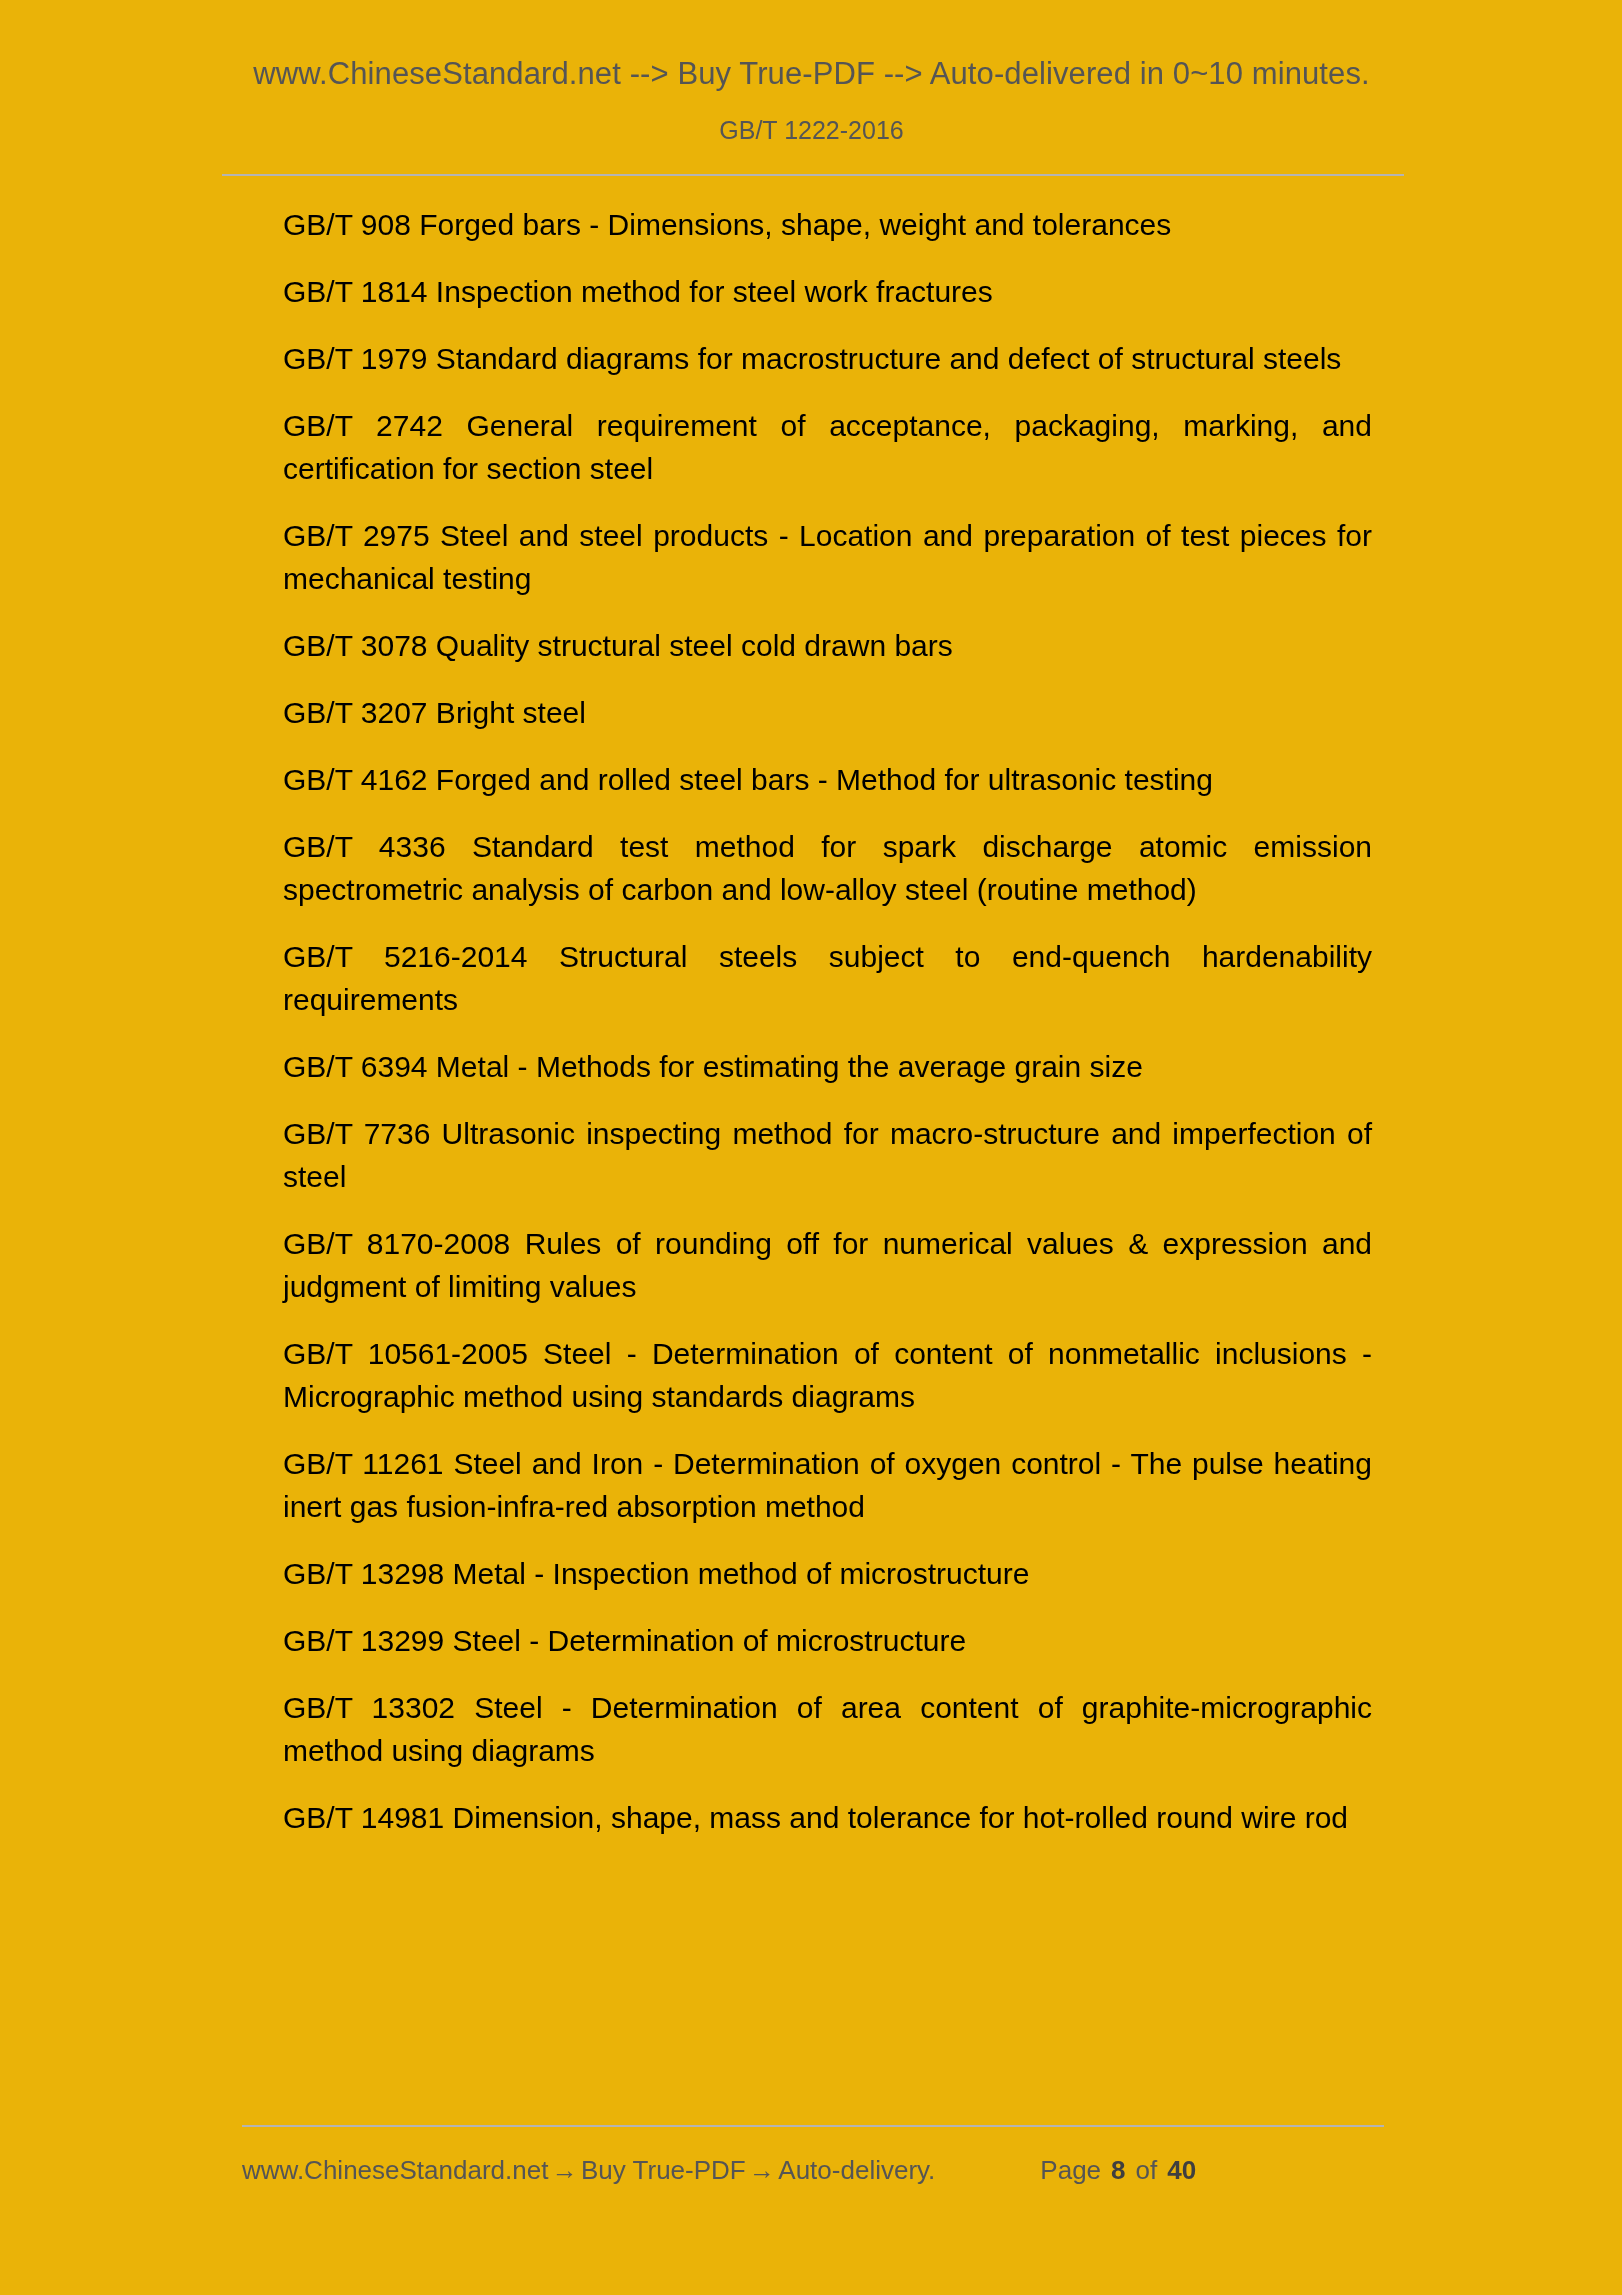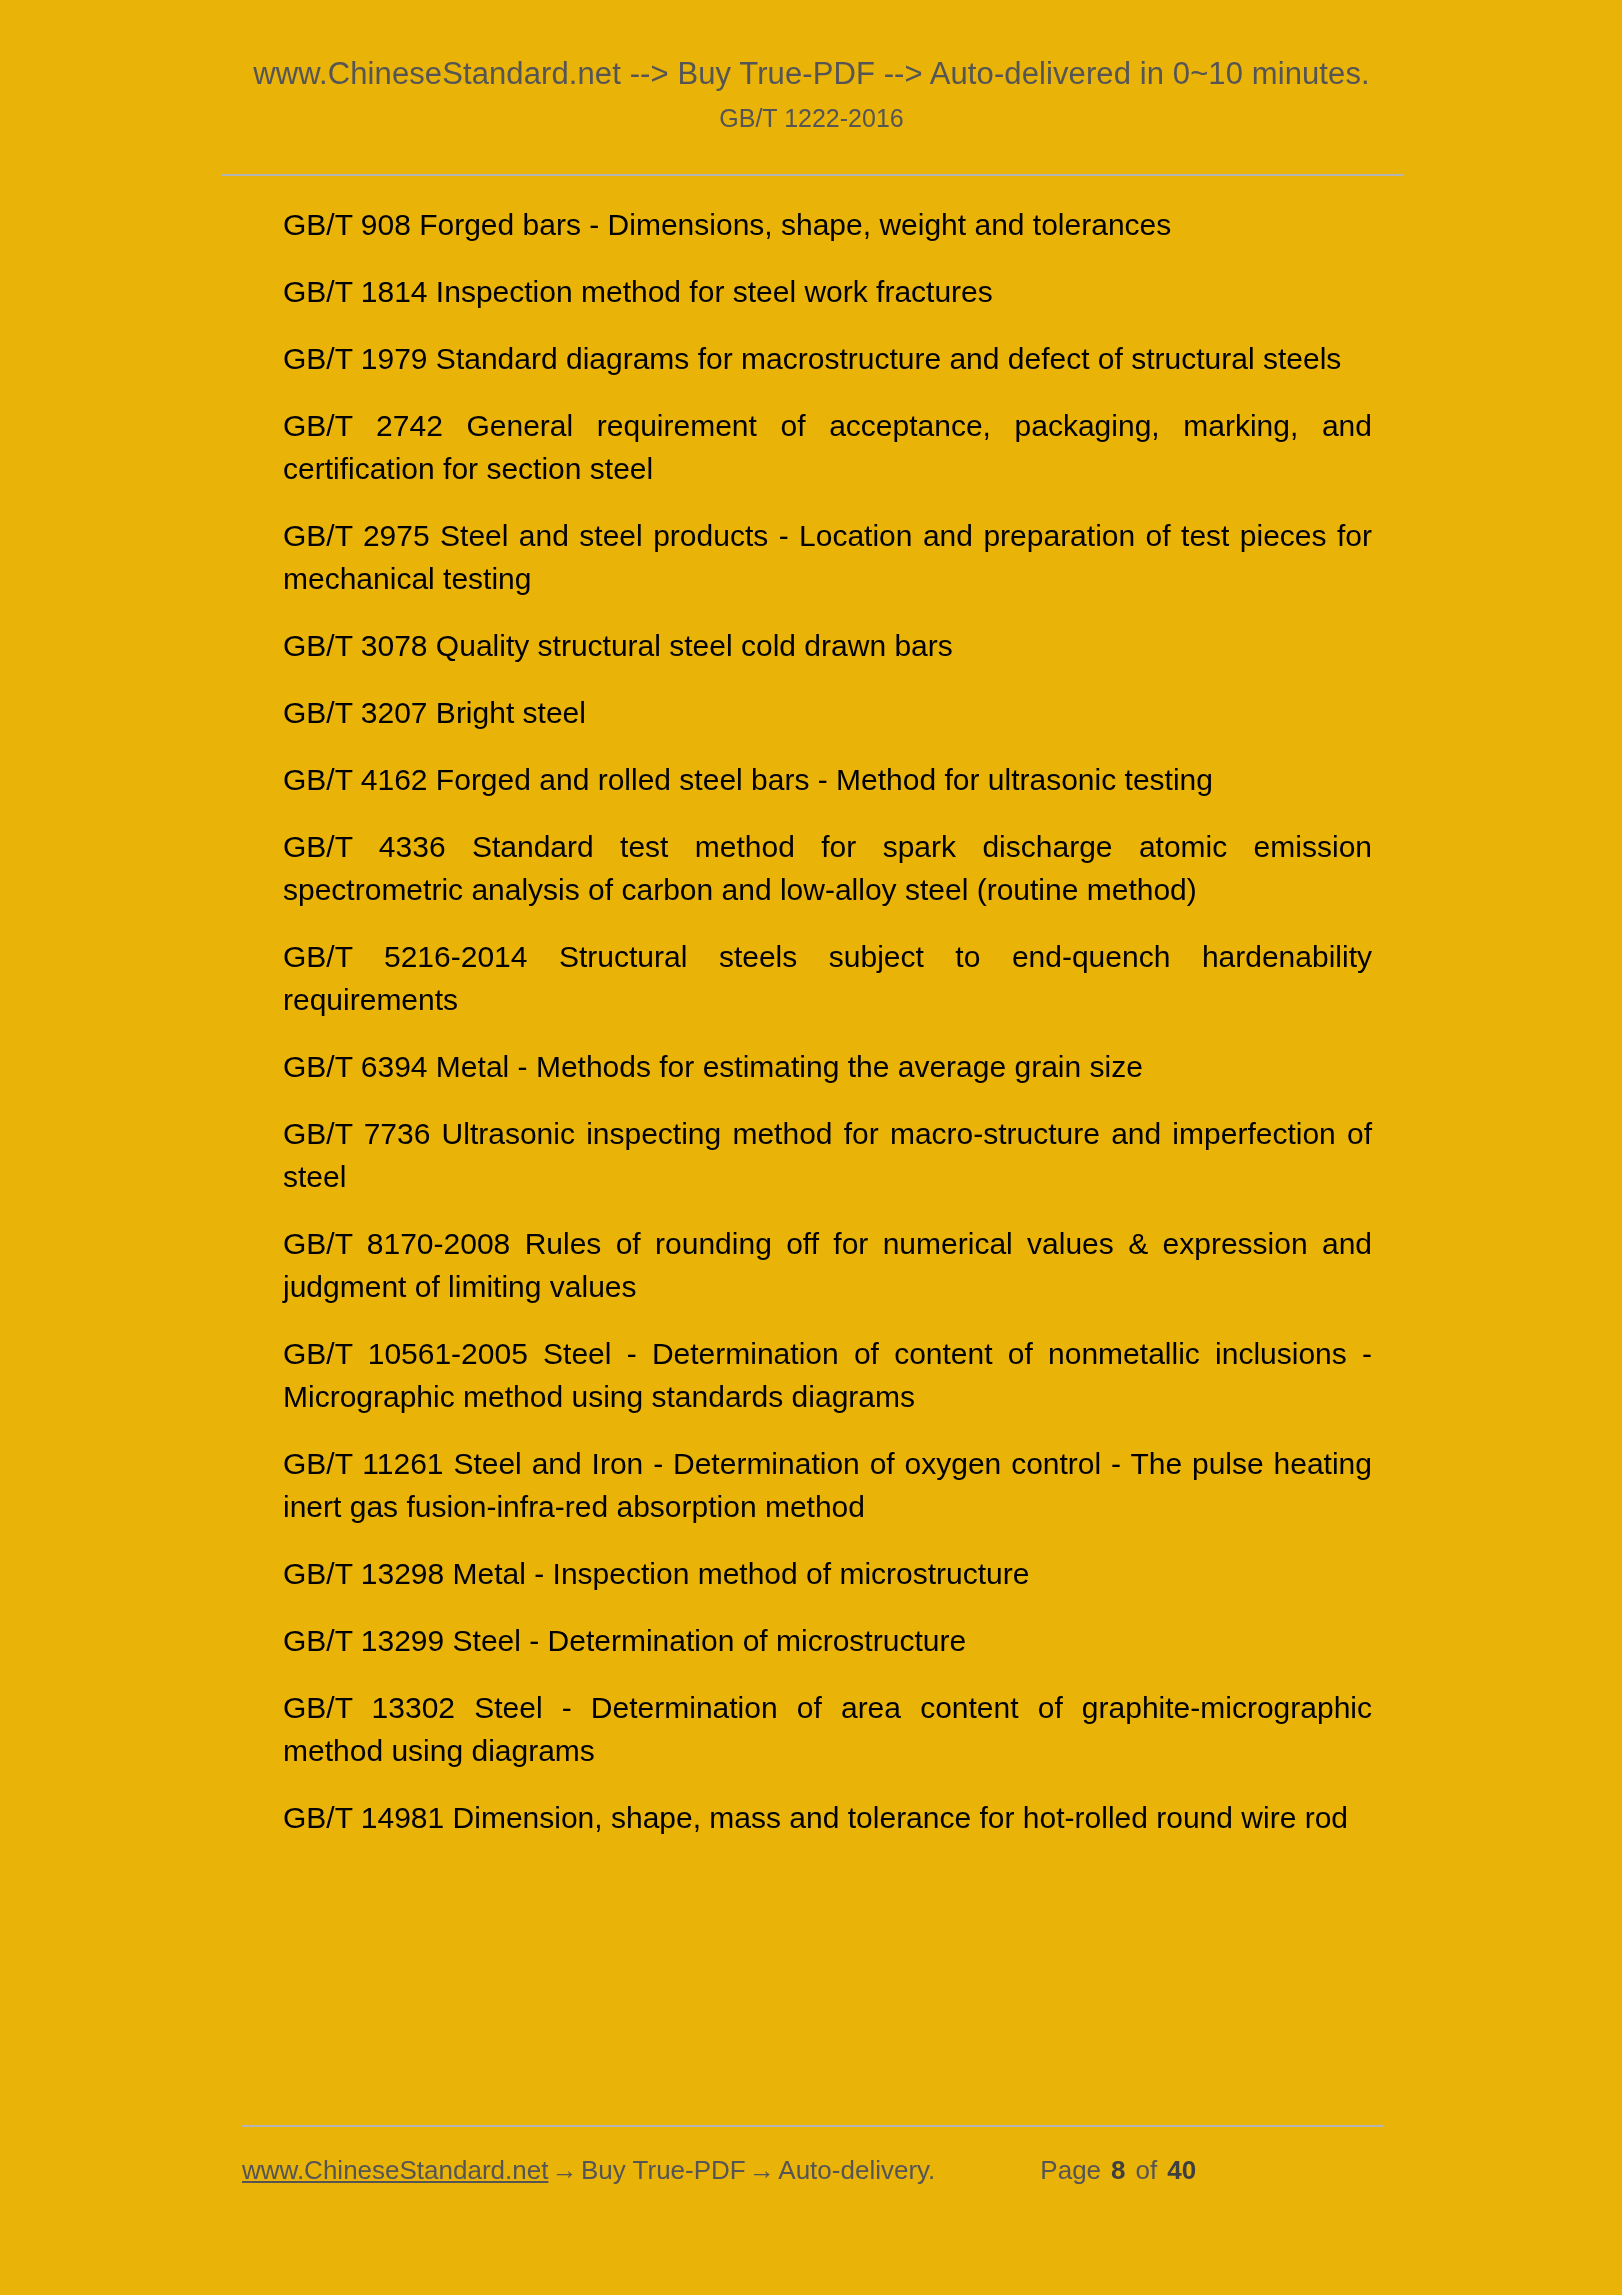--- a/index.html
+++ b/index.html
@@ -35,21 +35,21 @@
   .header-line1 {
     font-size: 31px;
     color: #555555;
     letter-spacing: 0.1px;
     line-height: 1.2;
     white-space: nowrap;
   }
   .header-line2 {
     font-size: 25px;
     color: #555555;
-    margin-top: 11px;
+    margin-top: 23px;
     line-height: 1.2;
     white-space: nowrap;
   }
   .header-rule {
     position: absolute;
     top: 174px;
     left: 222px;
     width: 1182px;
     height: 1.7px;
     background: #b4b4b4;
@@ -94,21 +94,20 @@
     justify-content: flex-start;
     color: #555555;
     font-size: 26px;
     line-height: 1.25;
     white-space: nowrap;
   }
   .footer-left {
     display: inline-block;
   }
   .footer-url {
-    text-decoration: underline;
     color: #555555;
   }
   .footer-arrow {
     padding: 0 3.3px;
   }
   .footer-right {
     margin-left: 105px;
     color: #555555;
   }
   .footer-right b {

